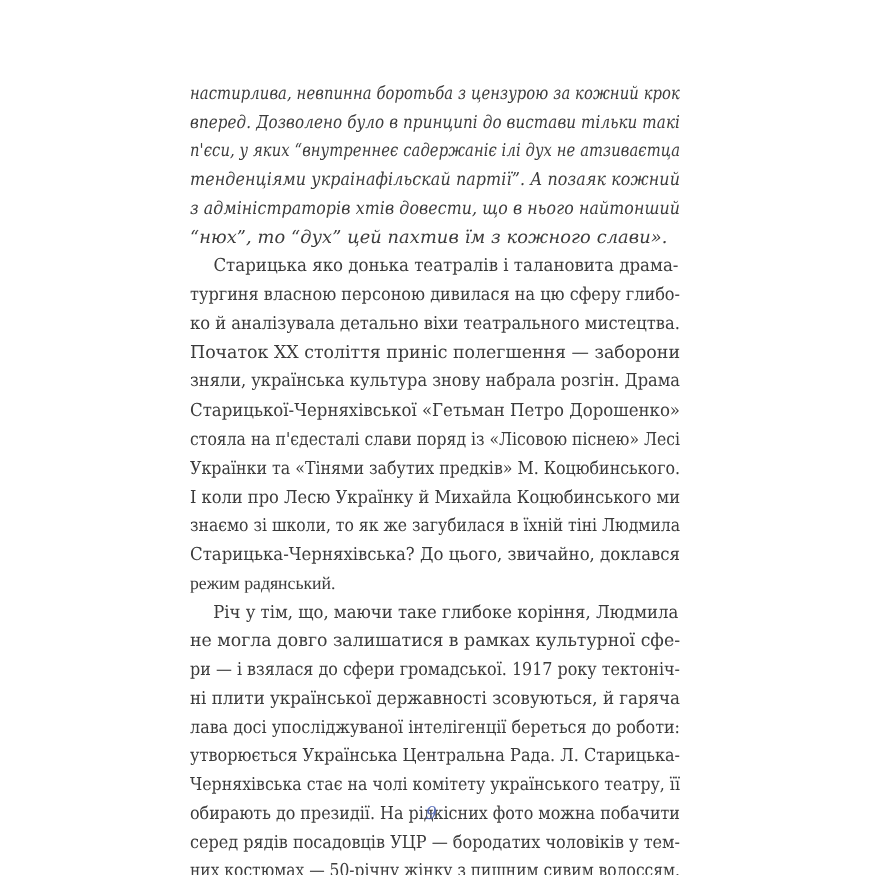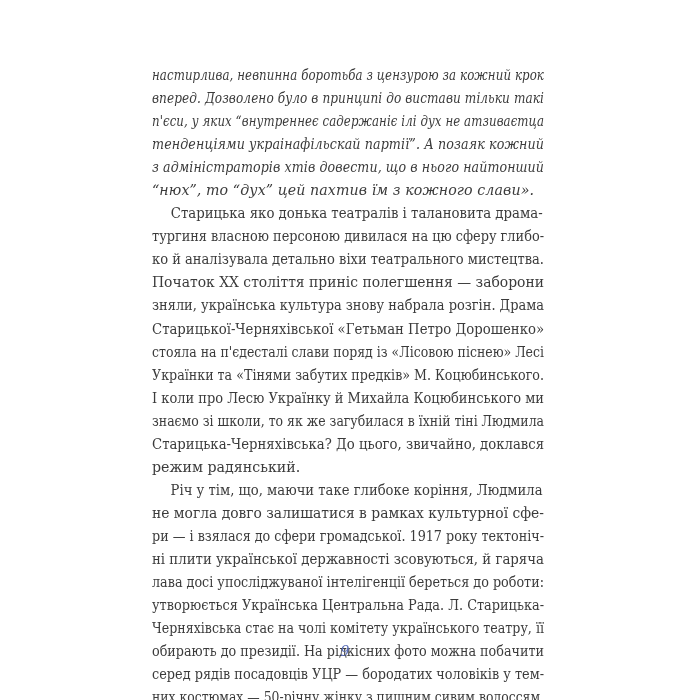--- a/index.html
+++ b/index.html
@@ -84,21 +84,21 @@
       <span class="line" style="white-space: nowrap; display: block; transform-origin: left center; transform: scaleX(0.908); width: 431.719px; text-align-last: left;">тургиня власною персоною дивилася на цю сферу глибо-</span>
       <span class="line" style="white-space: nowrap; display: block; transform-origin: left center; transform: scaleX(0.9214); width: 425.422px; text-align-last: left;">ко й аналізувала детально віхи театрального мистецтва.</span>
       <span class="line" style="white-space: nowrap; display: block; transform-origin: left center; transform: scaleX(0.9799); width: 400.031px; text-align-last: left;">Початок XX століття приніс полегшення — заборони</span>
       <span class="line" style="white-space: nowrap; display: block; transform-origin: left center; transform: scaleX(0.9137); width: 429.031px; text-align-last: left;">зняли, українська культура знову набрала розгін. Драма</span>
       <span class="line" style="white-space: nowrap; display: block; transform-origin: left center; transform: scaleX(0.9336); width: 419.891px; text-align-last: left;">Старицької-Черняхівської «Гетьман Петро Дорошенко»</span>
       <span class="line" style="white-space: nowrap; display: block; transform-origin: left center; transform: scaleX(0.8812); width: 444.859px; text-align-last: left;">стояла на п'єдесталі слави поряд із «Лісовою піснею» Лесі</span>
       <span class="line" style="white-space: nowrap; display: block; transform-origin: left center; transform: scaleX(0.8927); width: 439.109px; text-align-last: left;">Українки та «Тінями забутих предків» М. Коцюбинського.</span>
       <span class="line" style="white-space: nowrap; display: block; transform-origin: left center; transform: scaleX(0.9162); width: 427.875px; text-align-last: left;">І коли про Лесю Українку й Михайла Коцюбинського ми</span>
       <span class="line" style="white-space: nowrap; display: block; transform-origin: left center; transform: scaleX(0.8802); width: 445.375px; text-align-last: left;">знаємо зі школи, то як же загубилася в їхній тіні Людмила</span>
       <span class="line" style="white-space: nowrap; display: block; transform-origin: left center; transform: scaleX(0.9331); width: 420.125px; text-align-last: left;">Старицька-Черняхівська? До цього, звичайно, доклався</span>
-      <span class="line last" style="white-space: nowrap; display: block;">режим радянський.</span>
+      <span class="line last" style="white-space: nowrap; display: block; font-family: Liberation Serif, serif;">режим радянський.</span>
     </div>
 
     <div class="body-para">
       <span class="line indent" style="white-space: nowrap; display: block; transform-origin: left center; transform: scaleX(0.928); width: 420.859px; text-align-last: left;">Річ у тім, що, маючи таке глибоке коріння, Людмила</span>
       <span class="line" style="white-space: nowrap; display: block; transform-origin: left center; transform: scaleX(0.9762); width: 401.562px; text-align-last: left;">не могла довго залишатися в рамках культурної сфе-</span>
       <span class="line" style="white-space: nowrap; display: block; transform-origin: left center; transform: scaleX(0.8987); width: 436.188px; text-align-last: left;">ри — і взялася до сфери громадської. 1917 року тектоніч-</span>
       <span class="line" style="white-space: nowrap; display: block; transform-origin: left center; transform: scaleX(0.9382); width: 417.812px; text-align-last: left;">ні плити української державності зсовуються, й гаряча</span>
       <span class="line" style="white-space: nowrap; display: block; transform-origin: left center; transform: scaleX(0.8992); width: 435.922px; text-align-last: left;">лава досі упосліджуваної інтелігенції береться до роботи:</span>
       <span class="line" style="white-space: nowrap; display: block; transform-origin: left center; transform: scaleX(0.9079); width: 431.766px; text-align-last: left;">утворюється Українська Центральна Рада. Л. Старицька-</span>
       <span class="line" style="white-space: nowrap; display: block; transform-origin: left center; transform: scaleX(0.8902); width: 440.328px; text-align-last: left;">Черняхівська стає на чолі комітету українського театру, її</span>

